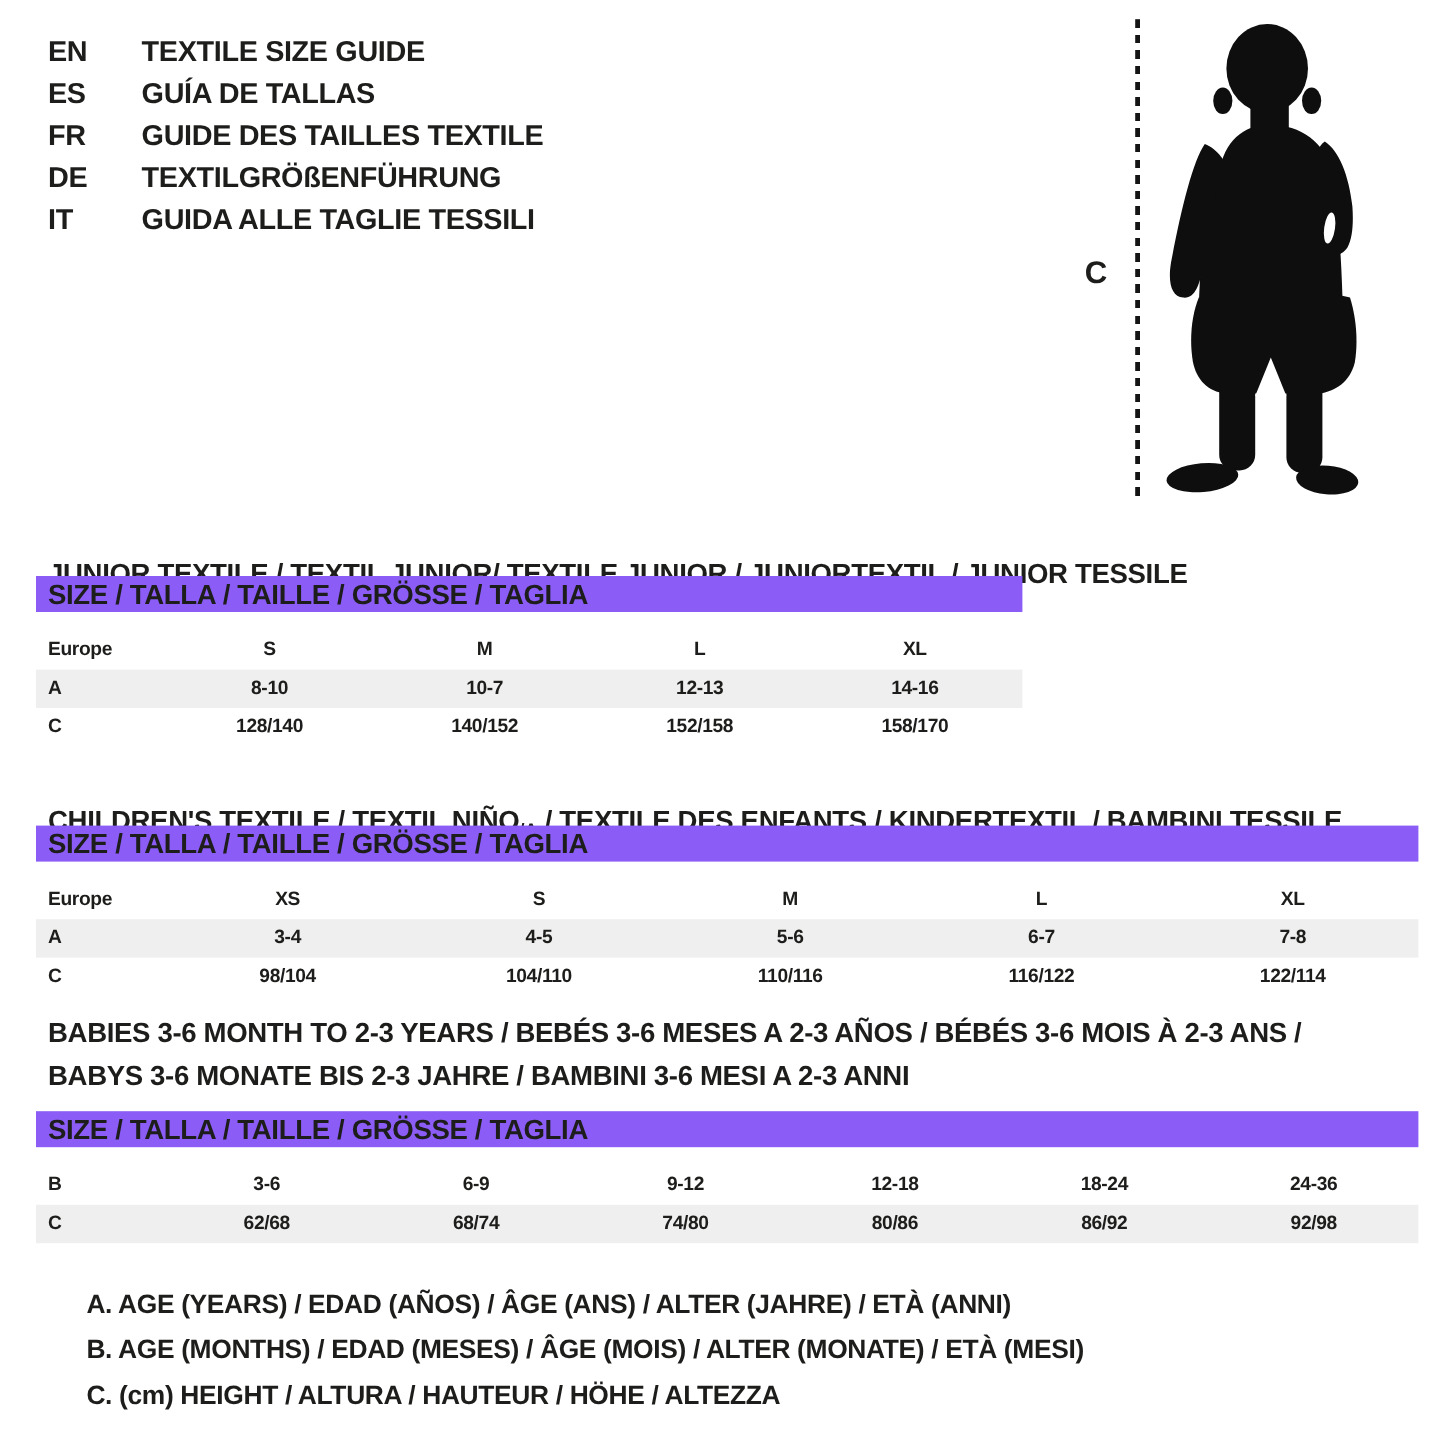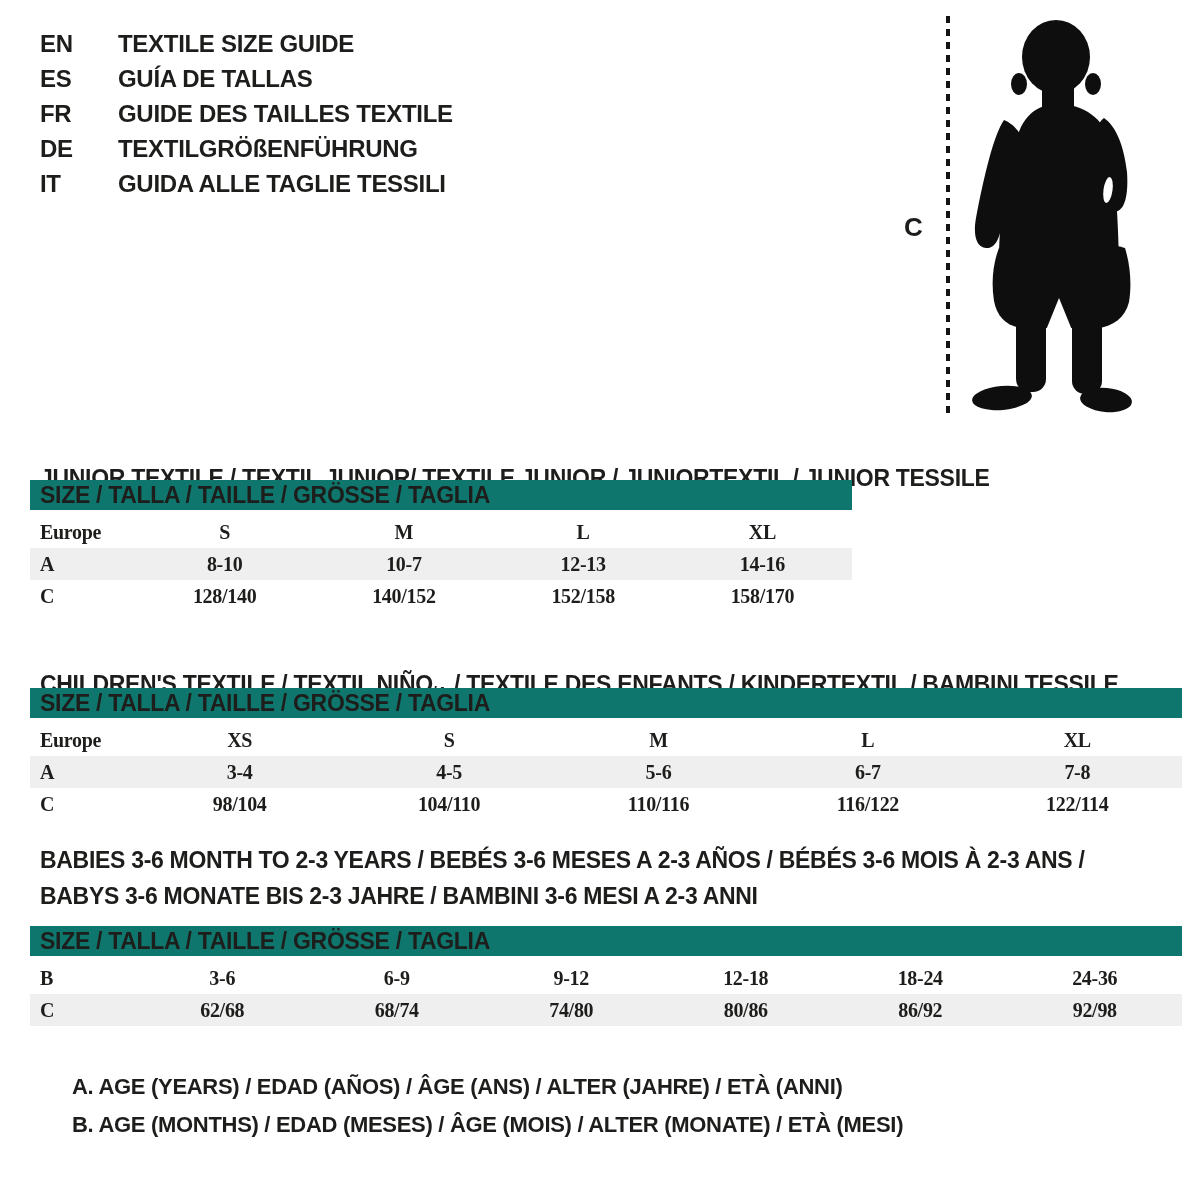--- a/index.html
+++ b/index.html
@@ -21,24 +21,24 @@
     background:repeating-linear-gradient(to bottom,#141414 0 7px,transparent 7px 13px);
   }
   .measure-label { position:absolute; left:904px; top:212px; font-size:26px; }
   .silhouette { position:absolute; left:958px; top:16px; width:182px; height:404px; }
   
   .sec-title { position:absolute; left:40px; font-size:23px; line-height:36px; white-space:nowrap; }
   .sub { font-size:15px; vertical-align:-5px; letter-spacing:0; }
   
   .tbl { position:absolute; left:30px; }
   .tbl-head {
-    height:30px; line-height:30px; background:#0f766e;
-    font-size:23px; padding-left:10px; margin-bottom:6px;
+    height:30px; line-height:30px; background:#8b5cf6;
+    font-size:23px; padding-left:10px; margin-bottom:16px;
   }
-  .trow { display:grid; height:32px; line-height:32px; font-size:20px;font-family:Liberation Serif, serif; }
+  .trow { display:grid; height:32px; line-height:32px; font-size:16px; }
   .cols4 { grid-template-columns:105px repeat(4,1fr); }
   .cols5 { grid-template-columns:105px repeat(5,1fr); }
   .cols6 { grid-template-columns:105px repeat(6,1fr); }
   .trow.shaded { background:#efefef; }
   .tlabel { text-align:left; padding-left:10px; }
   .tcell { text-align:center; }
   .w-junior { width:822px; }
   .w-full { width:1152px; }
   
   .footnotes { position:absolute; left:40px; top:1068px; }
@@ -174,15 +174,16 @@
       <div class="tcell">74/80</div>
       <div class="tcell">80/86</div>
       <div class="tcell">86/92</div>
       <div class="tcell">92/98</div>
     </div>
   </div>
 
   <div class="footnotes">
     <div class="fnote">A. AGE (YEARS) / EDAD (AÑOS) / ÂGE (ANS) / ALTER (JAHRE) / ETÀ (ANNI)</div>
     <div class="fnote">B. AGE (MONTHS) / EDAD (MESES) / ÂGE (MOIS) / ALTER (MONATE) / ETÀ (MESI)</div>
+    <div class="fnote">C. (cm) HEIGHT / ALTURA / HAUTEUR / HÖHE / ALTEZZA</div>
   </div>
 
 </div>
 
 </body></html>

